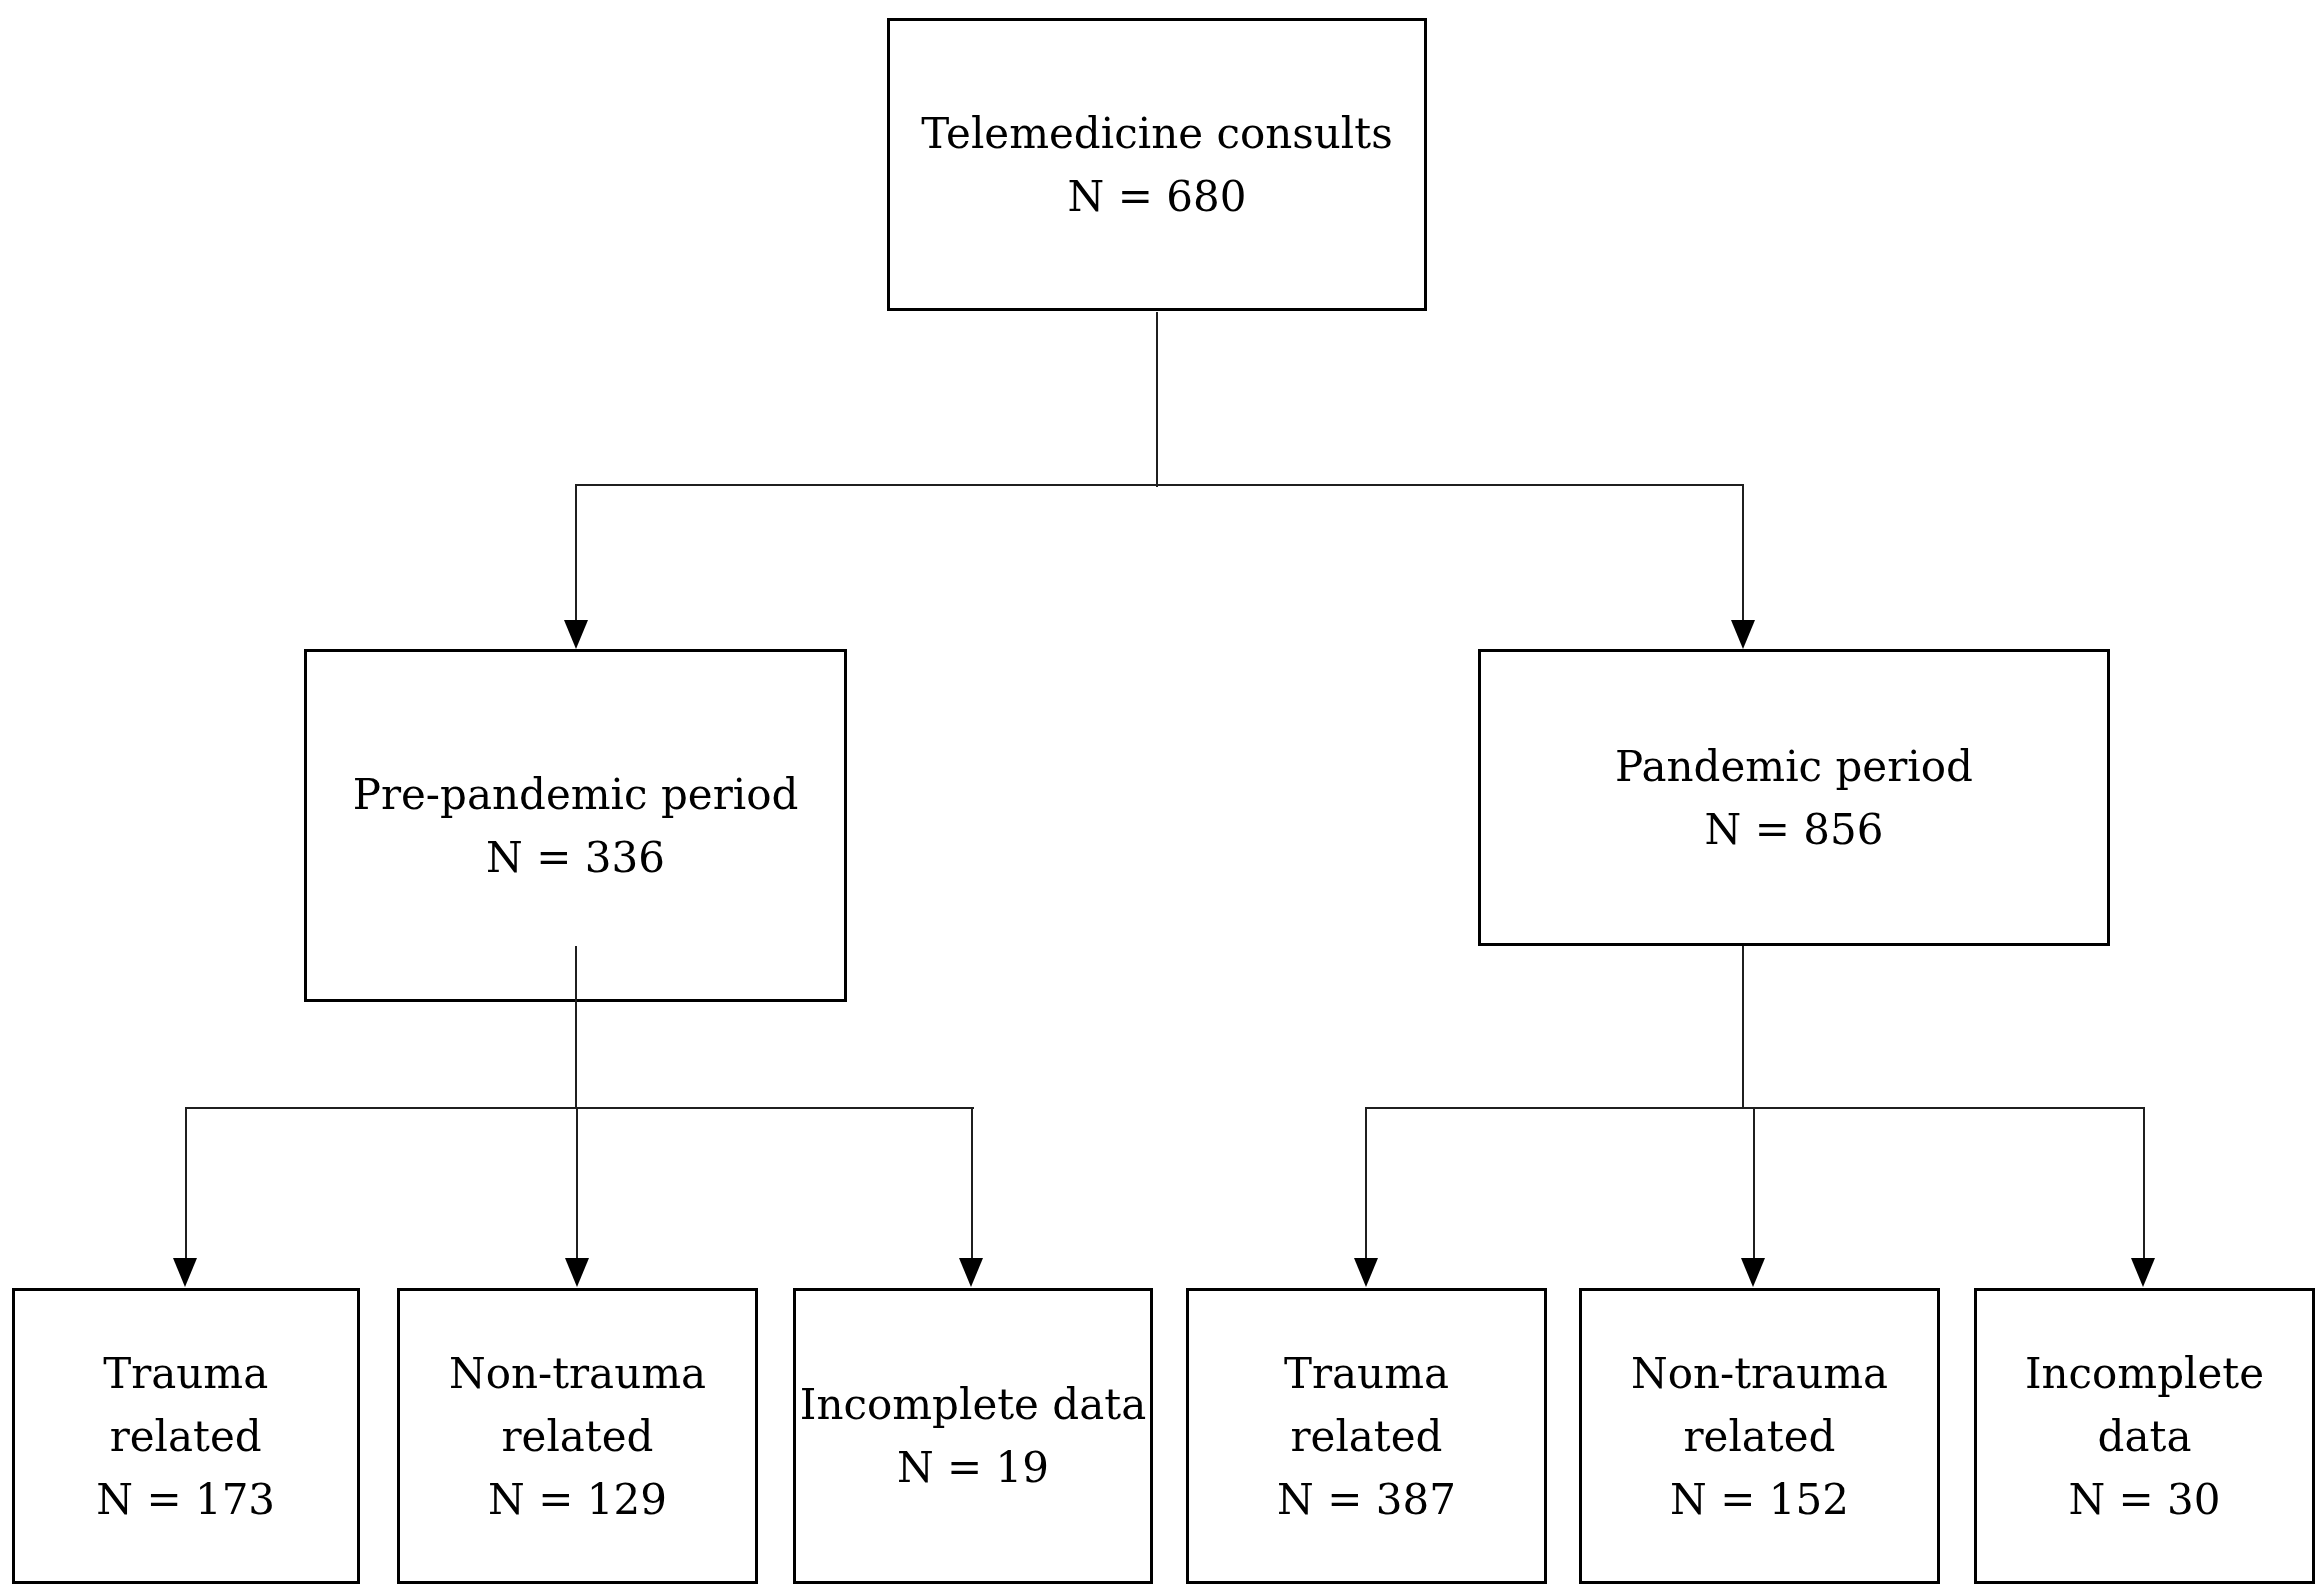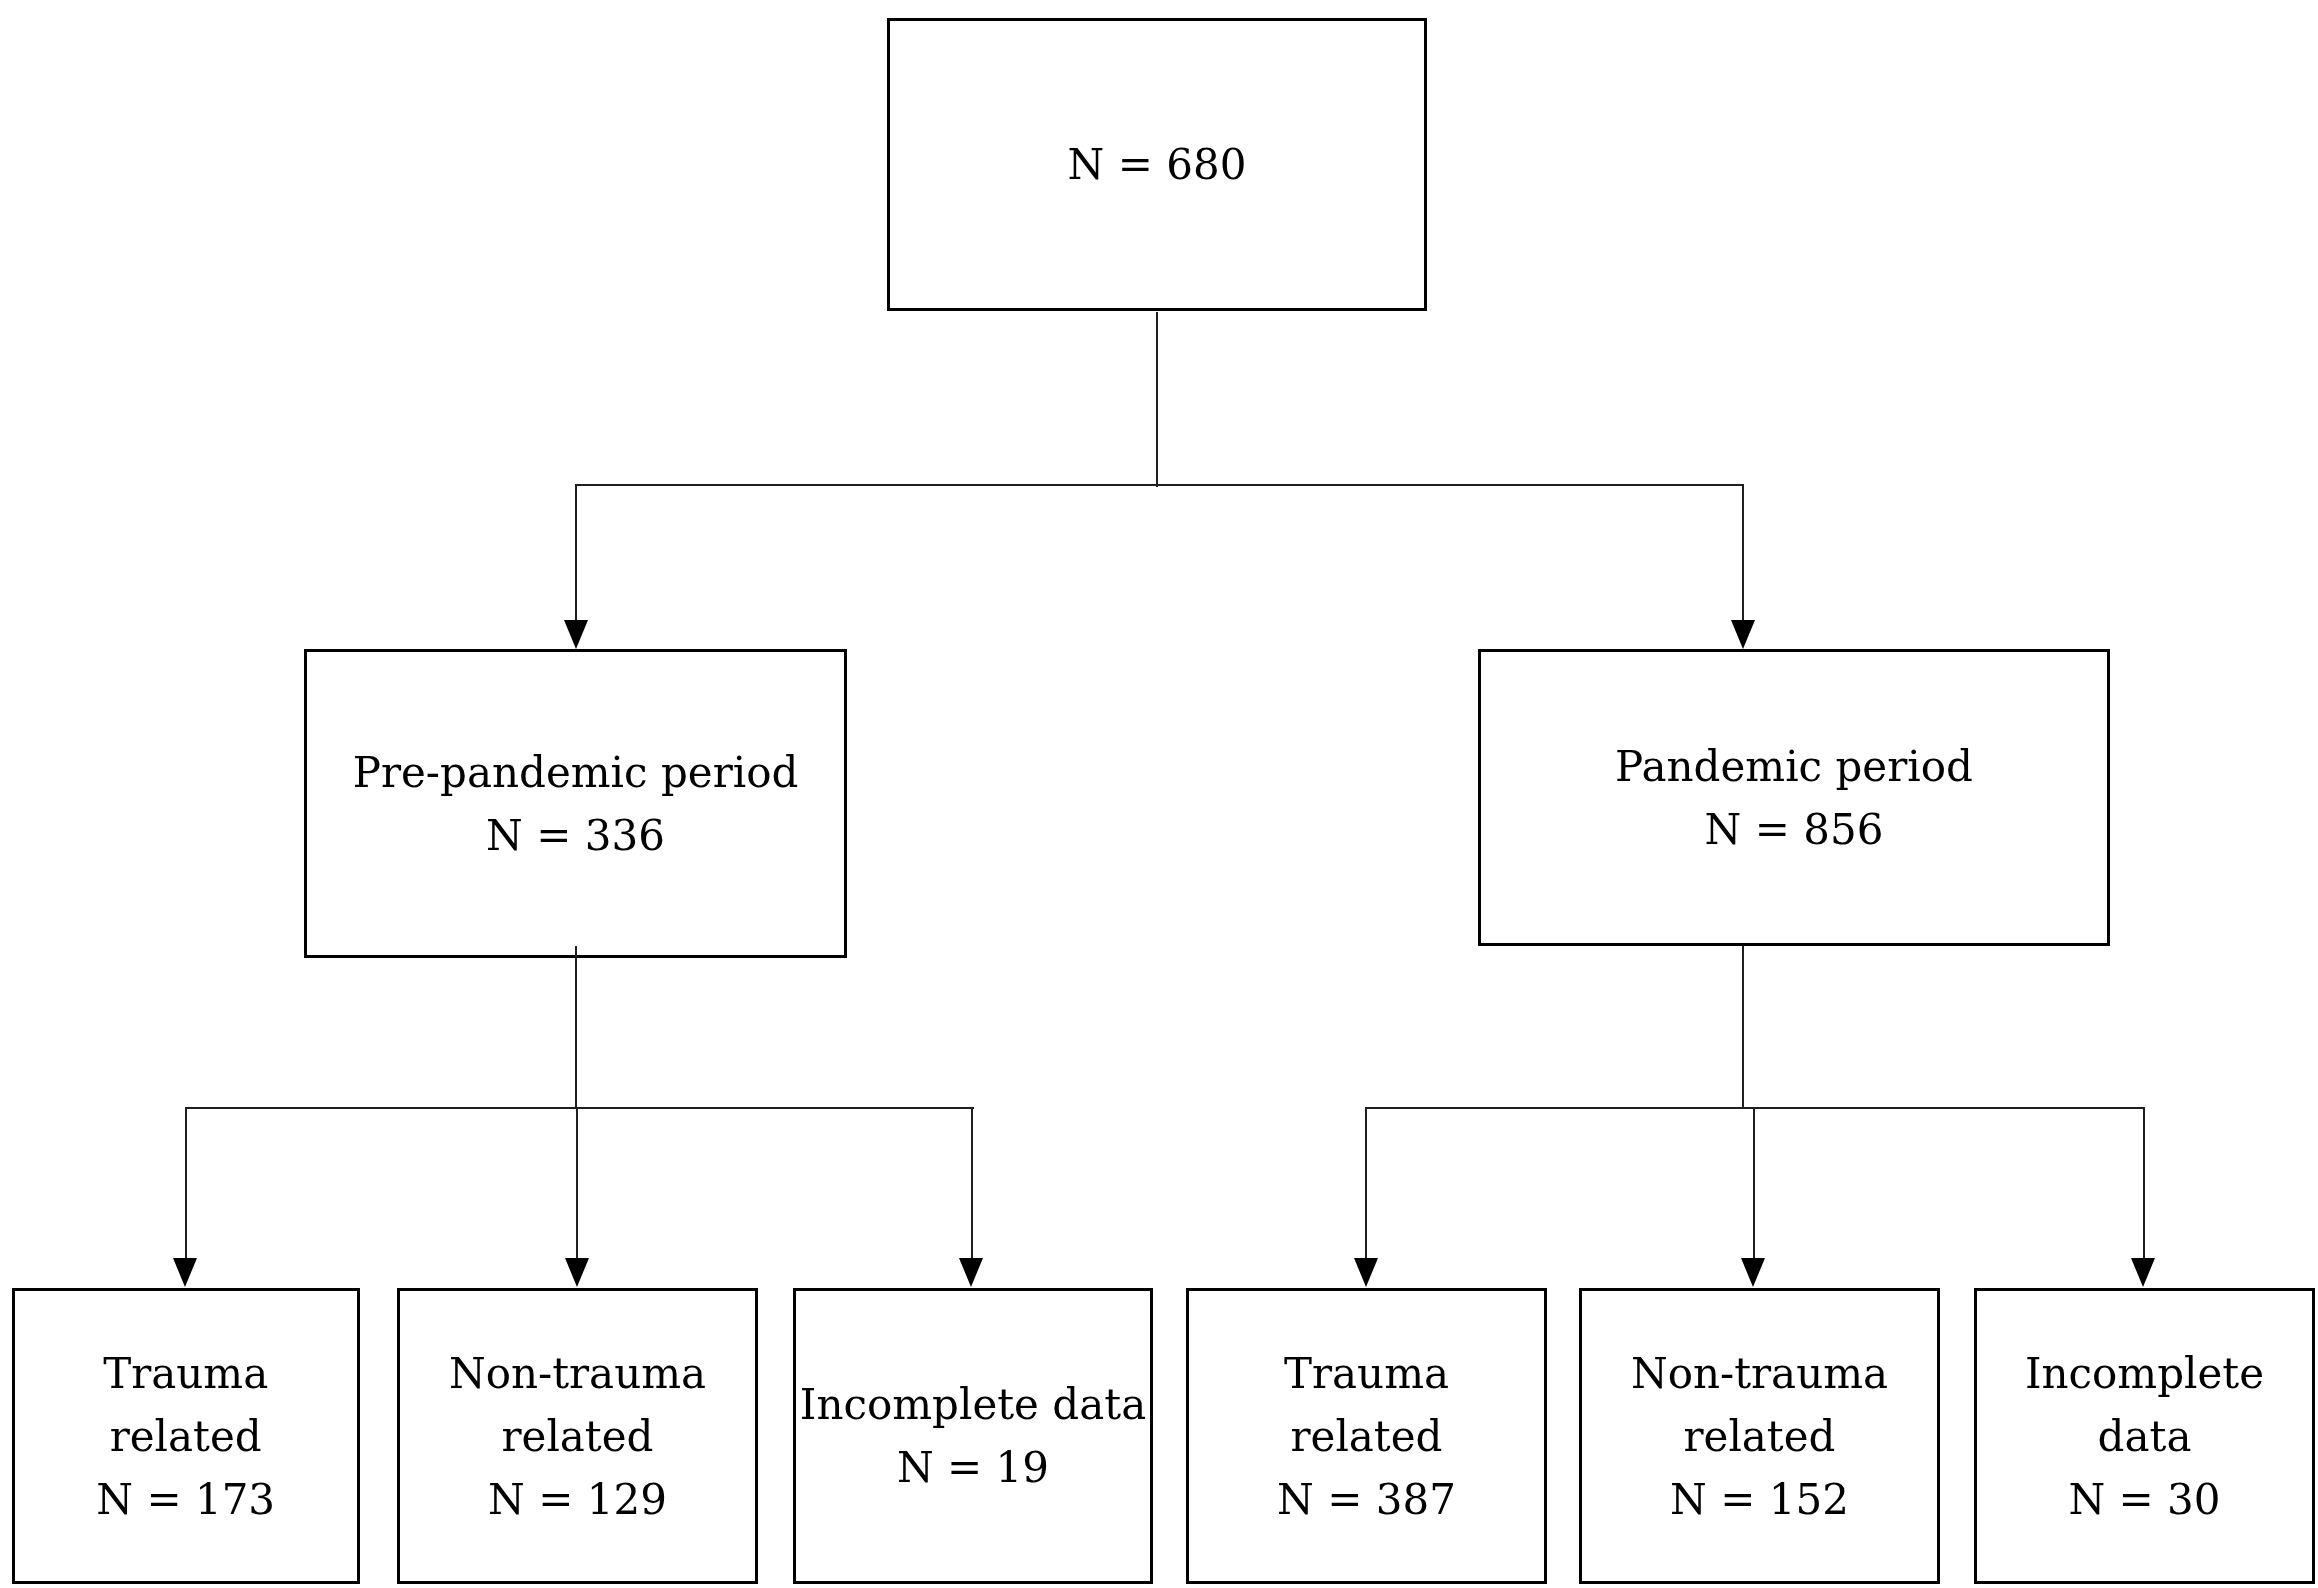--- a/index.html
+++ b/index.html
@@ -55,24 +55,25 @@
     border-right: 12.5px solid transparent;
     border-top: 29px solid #000000;
   }
 </style>
 </head>
 <body>
 
 <div class="stage">
 
   <div class="node" style="left:887px; top:18.3px; width:540px; height:293px;">
+    <div class="lbl">Telemedicine consults</div>
     <div class="cnt">N = 680</div>
   </div>
 
-  <div class="node" style="left:304px; top:649px; width:543px; height:309px;">
+  <div class="node" style="left:304px; top:649px; width:543px; height:353px;">
     <div class="lbl">Pre-pandemic period</div>
     <div class="cnt">N = 336</div>
   </div>
 
   <div class="node" style="left:1478px; top:649px; width:632px; height:297px;">
     <div class="lbl">Pandemic period</div>
     <div class="cnt">N = 856</div>
   </div>
 
   <div class="node" style="left:11.7px; top:1288px; width:348px; height:296px;">

